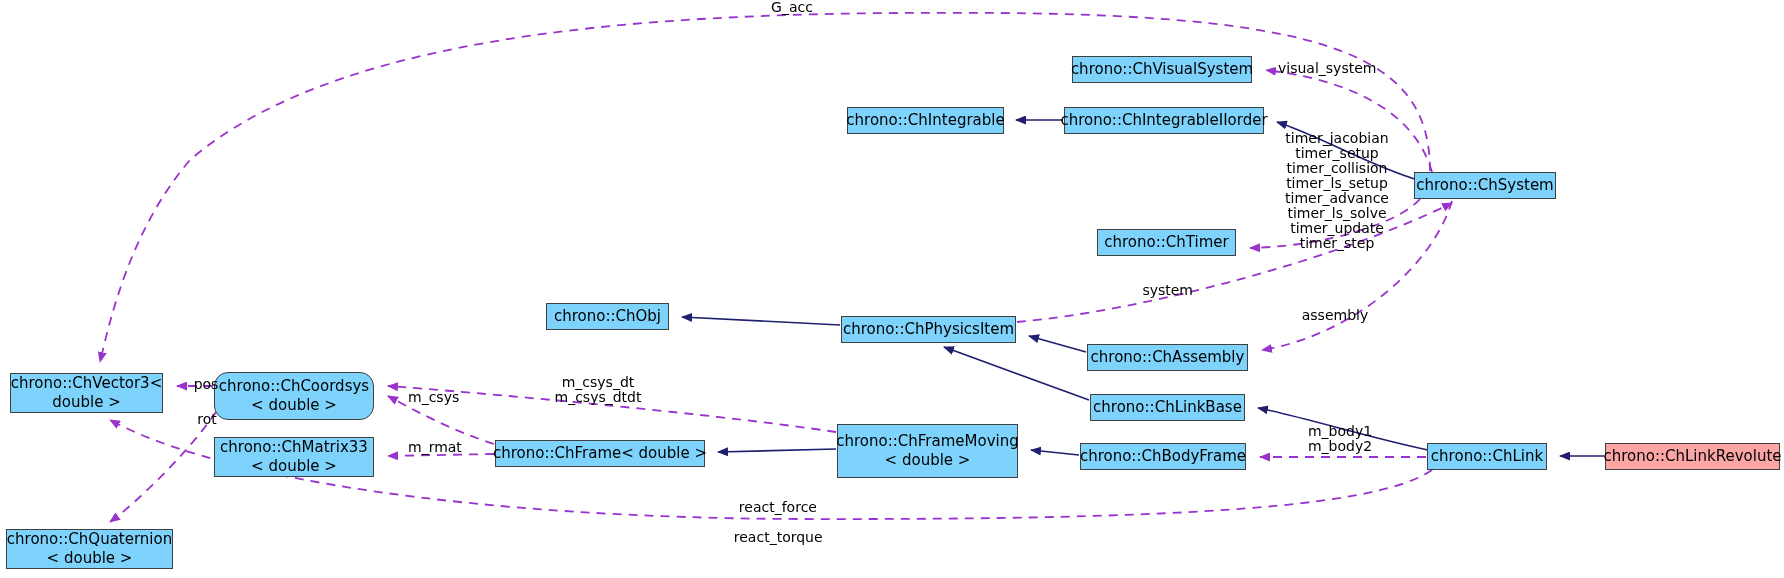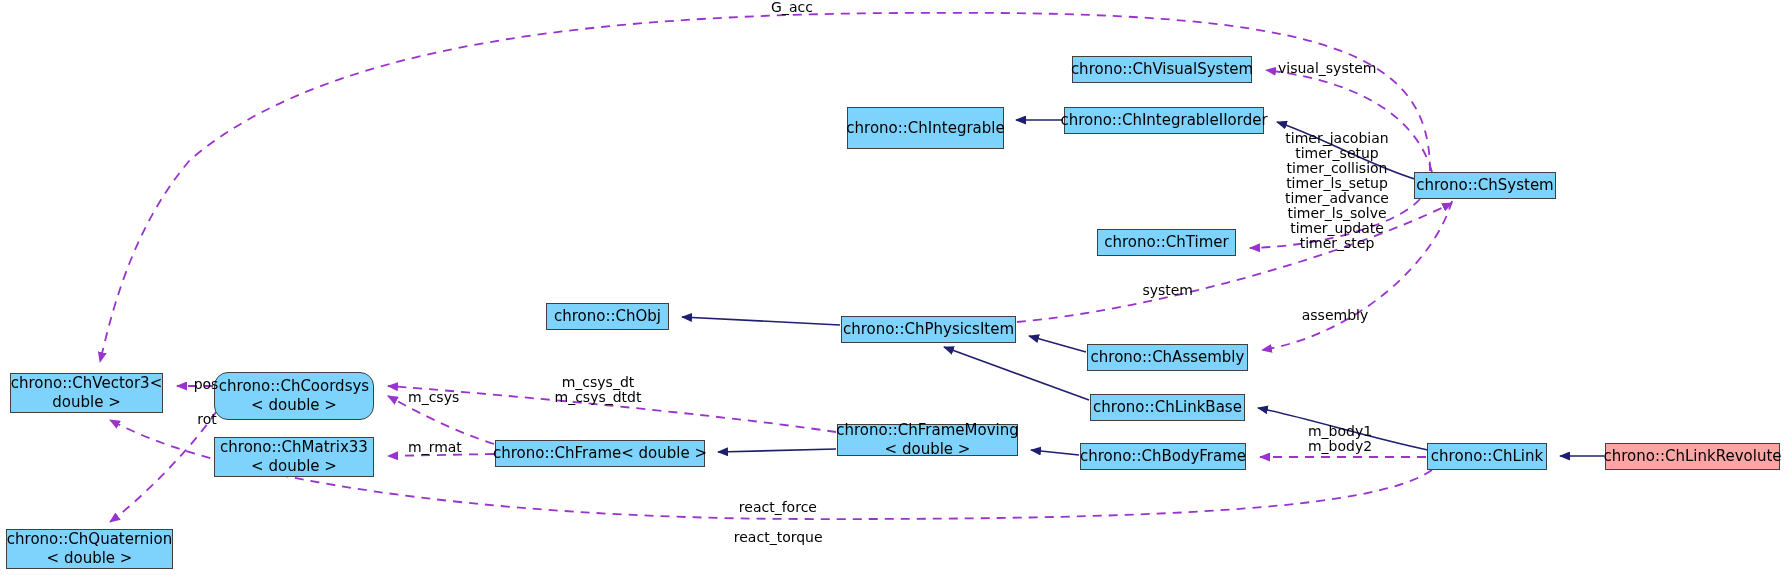--- a/index.html
+++ b/index.html
@@ -125,36 +125,36 @@
 &lt; double &gt;</div>
 
   <div class="node" style="left:214px; top:437px; width:160px; height:40px;">chrono::ChMatrix33
 &lt; double &gt;</div>
 
   <div class="node" style="left:6px;   top:529px; width:167px; height:40px;">chrono::ChQuaternion
 &lt; double &gt;</div>
 
   <div class="node" style="left:495px; top:440px; width:210px; height:27px;">chrono::ChFrame&lt; double &gt;</div>
 
-  <div class="node" style="left:837px; top:424px; width:181px; height:32px;">chrono::ChFrameMoving
+  <div class="node" style="left:837px; top:424px; width:181px; height:54px;">chrono::ChFrameMoving
 &lt; double &gt;</div>
 
   <div class="node" style="left:546px; top:303px; width:123px; height:27px;">chrono::ChObj</div>
 
   <div class="node" style="left:841px; top:316px; width:175px; height:27px;">chrono::ChPhysicsItem</div>
 
   <div class="node" style="left:1087px; top:344px; width:161px; height:27px;">chrono::ChAssembly</div>
 
   <div class="node" style="left:1090px; top:394px; width:155px; height:27px;">chrono::ChLinkBase</div>
 
   <div class="node" style="left:1080px; top:443px; width:166px; height:27px;">chrono::ChBodyFrame</div>
 
   <div class="node" style="left:1097px; top:229px; width:139px; height:27px;">chrono::ChTimer</div>
 
-  <div class="node" style="left:847px; top:107px; width:157px; height:42px;text-align:right;">chrono::ChIntegrable</div>
+  <div class="node" style="left:847px; top:107px; width:157px; height:27px;text-align:right;">chrono::ChIntegrable</div>
 
   <div class="node" style="left:1064px; top:107px; width:200px; height:27px;">chrono::ChIntegrableIIorder</div>
 
   <div class="node" style="left:1072px; top:56px; width:180px; height:27px;">chrono::ChVisualSystem</div>
 
   <div class="node" style="left:1414px; top:172px; width:142px; height:27px;">chrono::ChSystem</div>
 
   <div class="node" style="left:1427px; top:443px; width:120px; height:27px;">chrono::ChLink</div>
 
   <div class="node highlight" style="left:1605px; top:443px; width:175px; height:27px;">chrono::ChLinkRevolute</div>

